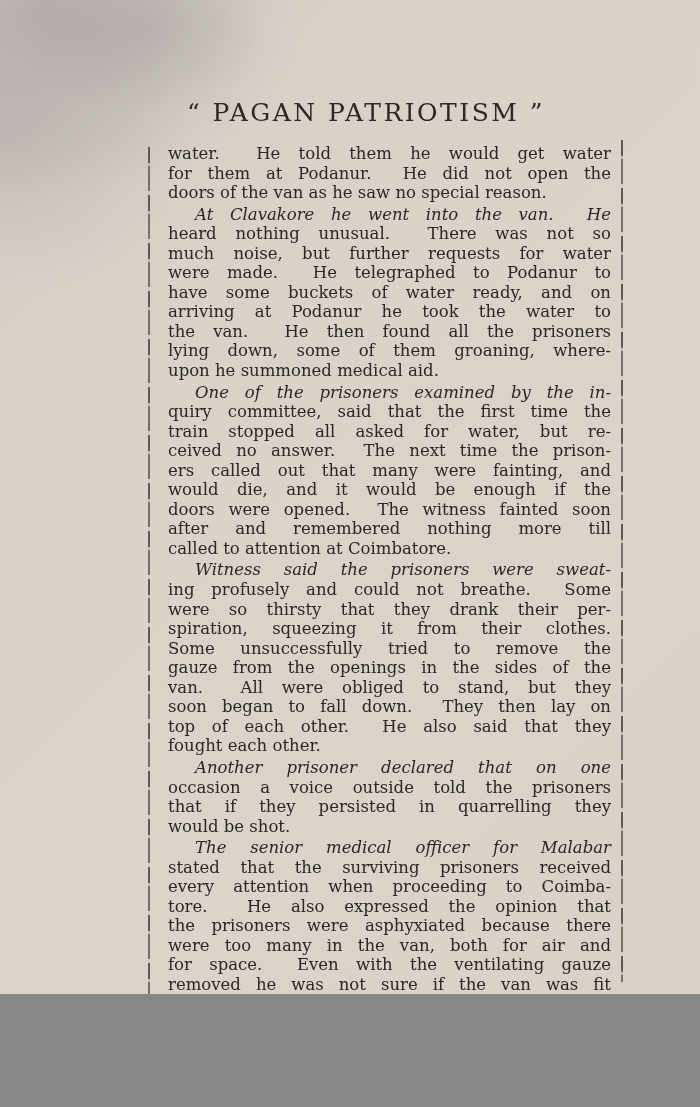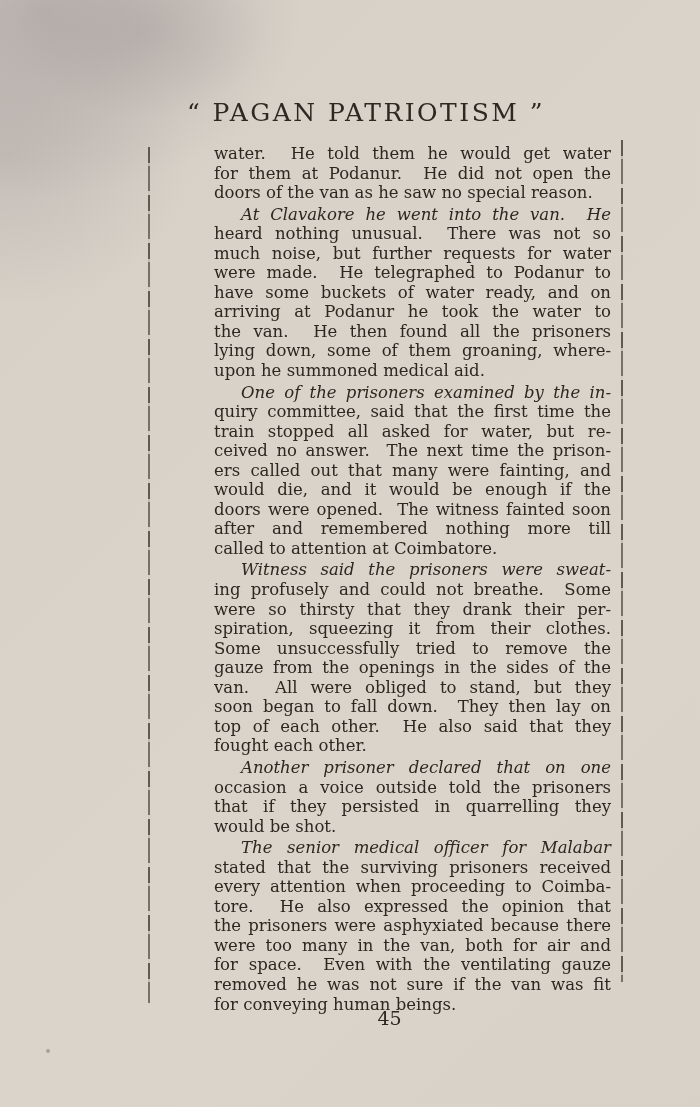--- a/index.html
+++ b/index.html
@@ -1,19 +1,19 @@
 <!DOCTYPE html>
 <html><head>
 <meta charset="utf-8">
 <style>
   html, body { margin: 0; padding: 0; background: #888; }
   .page {
     position: relative;
     width: 700px;
-    height: 1107px;
+    height: 994px;
     margin: 0 auto;
     background:
       radial-gradient(420px 300px at 6% 1%, rgba(146,138,142,0.45), rgba(146,138,142,0) 62%),
       radial-gradient(260px 220px at 1% 14%, rgba(150,142,146,0.28), rgba(150,142,146,0) 70%),
       radial-gradient(180px 120px at 20% 3%, rgba(140,132,136,0.25), rgba(140,132,136,0) 70%),
       linear-gradient(135deg, #d5cfc6 0%, #d9d3c9 40%, #dad4ca 70%, #d7d1c7 100%);
     overflow: hidden;
     font-family: "DejaVu Serif", "Liberation Serif", serif;
   }
   .title {
@@ -46,21 +46,21 @@
     position: absolute;
     left: 168px;
     top: 144px;
     width: 443px;
     font-size: 16.5px;
     line-height: 19.55px;
     color: #2c2821;
     white-space: pre-wrap;
   }
   .para { margin: 0 0 2px 0; }
-  .line { text-align: justify; margin-left: 46px; }
+  .line { text-align: justify; }
   .line.just { text-align-last: justify; }
   .line.indent { text-indent: 27px; font-style: italic; }
   .page-number {
     position: absolute;
     left: 168px;
     top: 1007px;
     width: 443px;
     text-align: center;
     font-size: 19px;
     color: #2c2821;

